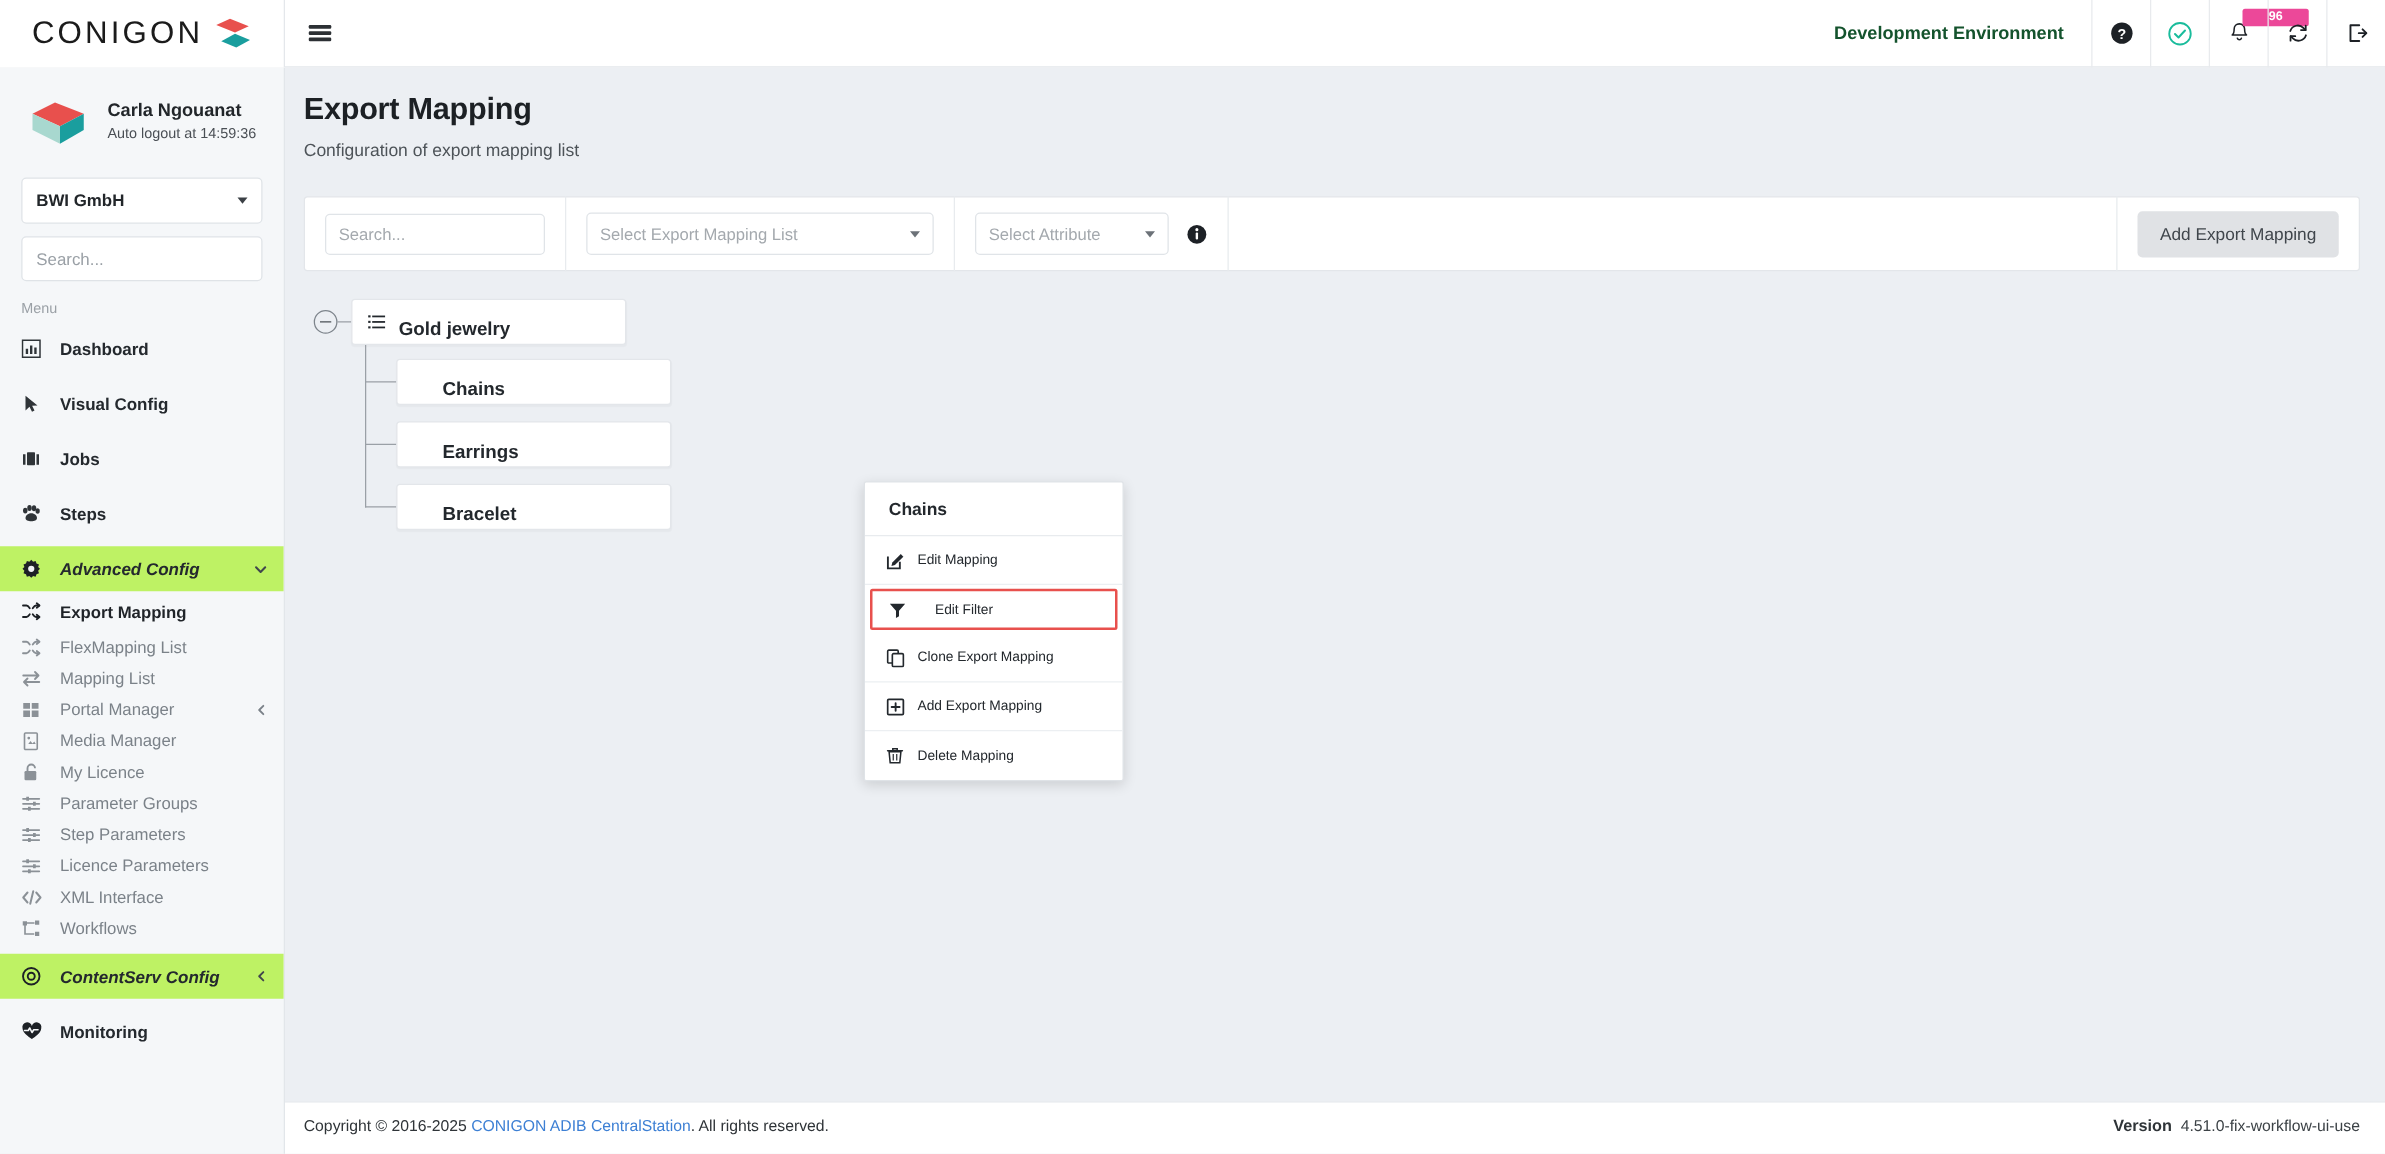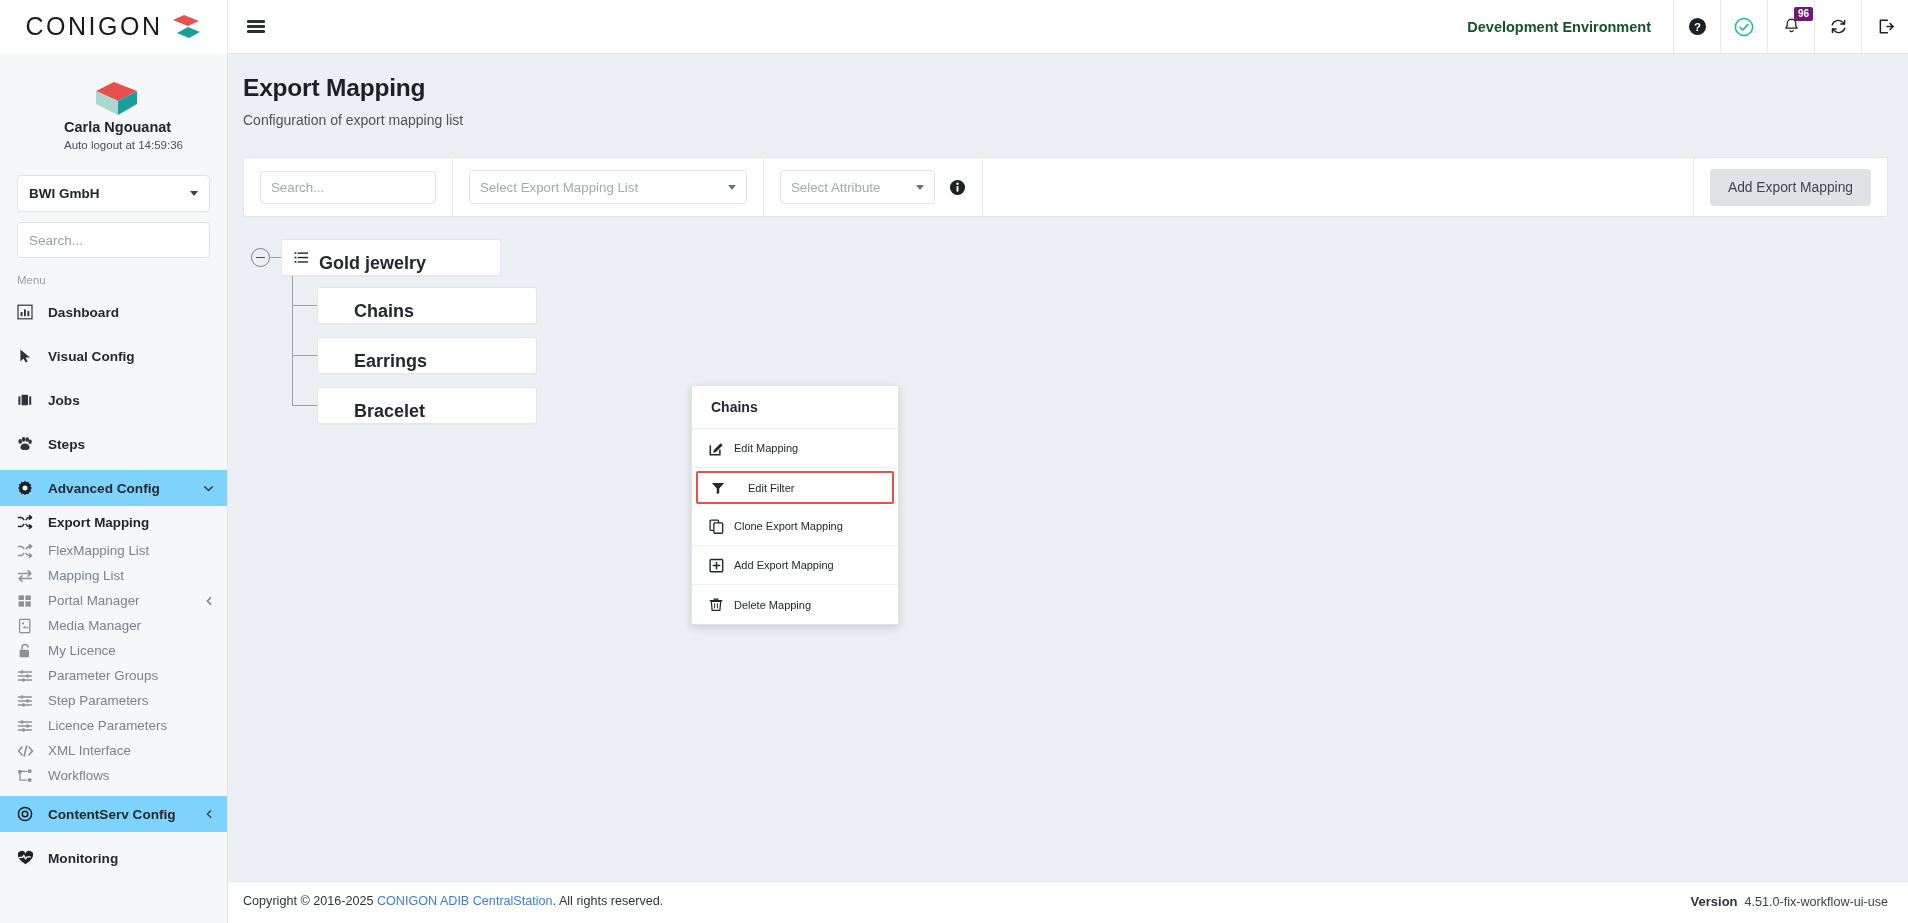--- a/index.html
+++ b/index.html
@@ -48,39 +48,38 @@
   }
   .tb-btn {
     width: 47px; height: 54px;
     display: flex; align-items: center; justify-content: center;
     border-left: 1px solid #e8eaed;
     position: relative; cursor: pointer;
   }
   .tb-btn:last-child { border-right: none; }
   .badge {
     position: absolute; top: 7px; left: 26px;
-    background: #701a75; color: #fff;
+    background: #ec4899; color: #fff;
     font-size: 10px; font-weight: bold;
     line-height: 12px;
-    padding: 1px 4px; border-radius: 2px;
+    padding: 1px 21px; border-radius: 2px;
     min-width: 18px; text-align: center;
   }
 
   
   .sidebar {
     position: absolute; top: 54px; left: 0;
     width: 228px; height: 869px;
     background: #f5f7f9;
     border-right: 1px solid #e2e6ea;
     overflow: hidden;
   }
   .user-block {
     display: flex; align-items: center;
     padding: 20px 16px 22px 22px;
-    flex-direction: column;
   }
   .user-text { margin-left: 14px; }
   .user-name {
     font-size: 14.5px; font-weight: bold; color: #22262a;
     line-height: 18px;
   }
   .user-logout {
     font-size: 11.5px; color: #4a4f55; margin-top: 3px;
   }
 
@@ -134,21 +133,21 @@
   .nav-item .ic {
     width: 22px; display: flex; align-items: center; justify-content: flex-start;
     flex-shrink: 0;
   }
   .nav-item .txt {
     font-size: 13.6px; color: #3d4348; margin-left: 9px;
     white-space: nowrap;
   }
   .nav-item.lvl0 .txt { font-weight: bold; color: #24292e; }
   .nav-item.lvl0 { height: 36px; }
-  .nav-item.active-group { background: #7dd3fc; }
+  .nav-item.active-group { background: #bef264; font-style: italic; }
   .nav-item.sub .txt { color: #7b8289; font-weight: normal; font-size: 13.4px; }
   .nav-item.sub.current .txt { color: #1f2328; font-weight: bold; }
   .nav-item.sub { height: 25px; }
   .chev {
     margin-left: auto;
     font-size: 11px; color: #5b6167;
     display:flex; align-items:center;
   }
   .nav-gap { height: 8px; }
 
@@ -227,21 +226,21 @@
   .node {
     position: absolute;
     background: #fff;
     border: 1px solid #e3e6ea;
     border-radius: 3px;
     display: flex; align-items: center;
     cursor: pointer;
     box-shadow: 0 1px 1px rgba(0,0,0,0.03);
   }
   .node .nlabel {
-    font-size: 18px; font-weight: bold; color: #23282d; margin-top: 12px;
+    font-size: 15px; font-weight: bold; color: #23282d; margin-top: 12px;
   }
   .node.root { left: 38px; top: 0; width: 220px; height: 37px; padding-left: 12px; }
   .node.root .nlabel { margin-left: 10px; }
   .node.child { width: 220px; height: 37px; padding-left: 36px; }
 
   .collapse-circle {
     position: absolute; left: 8px; top: 9px;
     width: 19px; height: 19px;
     border: 1.4px solid #7d848b; border-radius: 50%;
     background: #eceff3;

